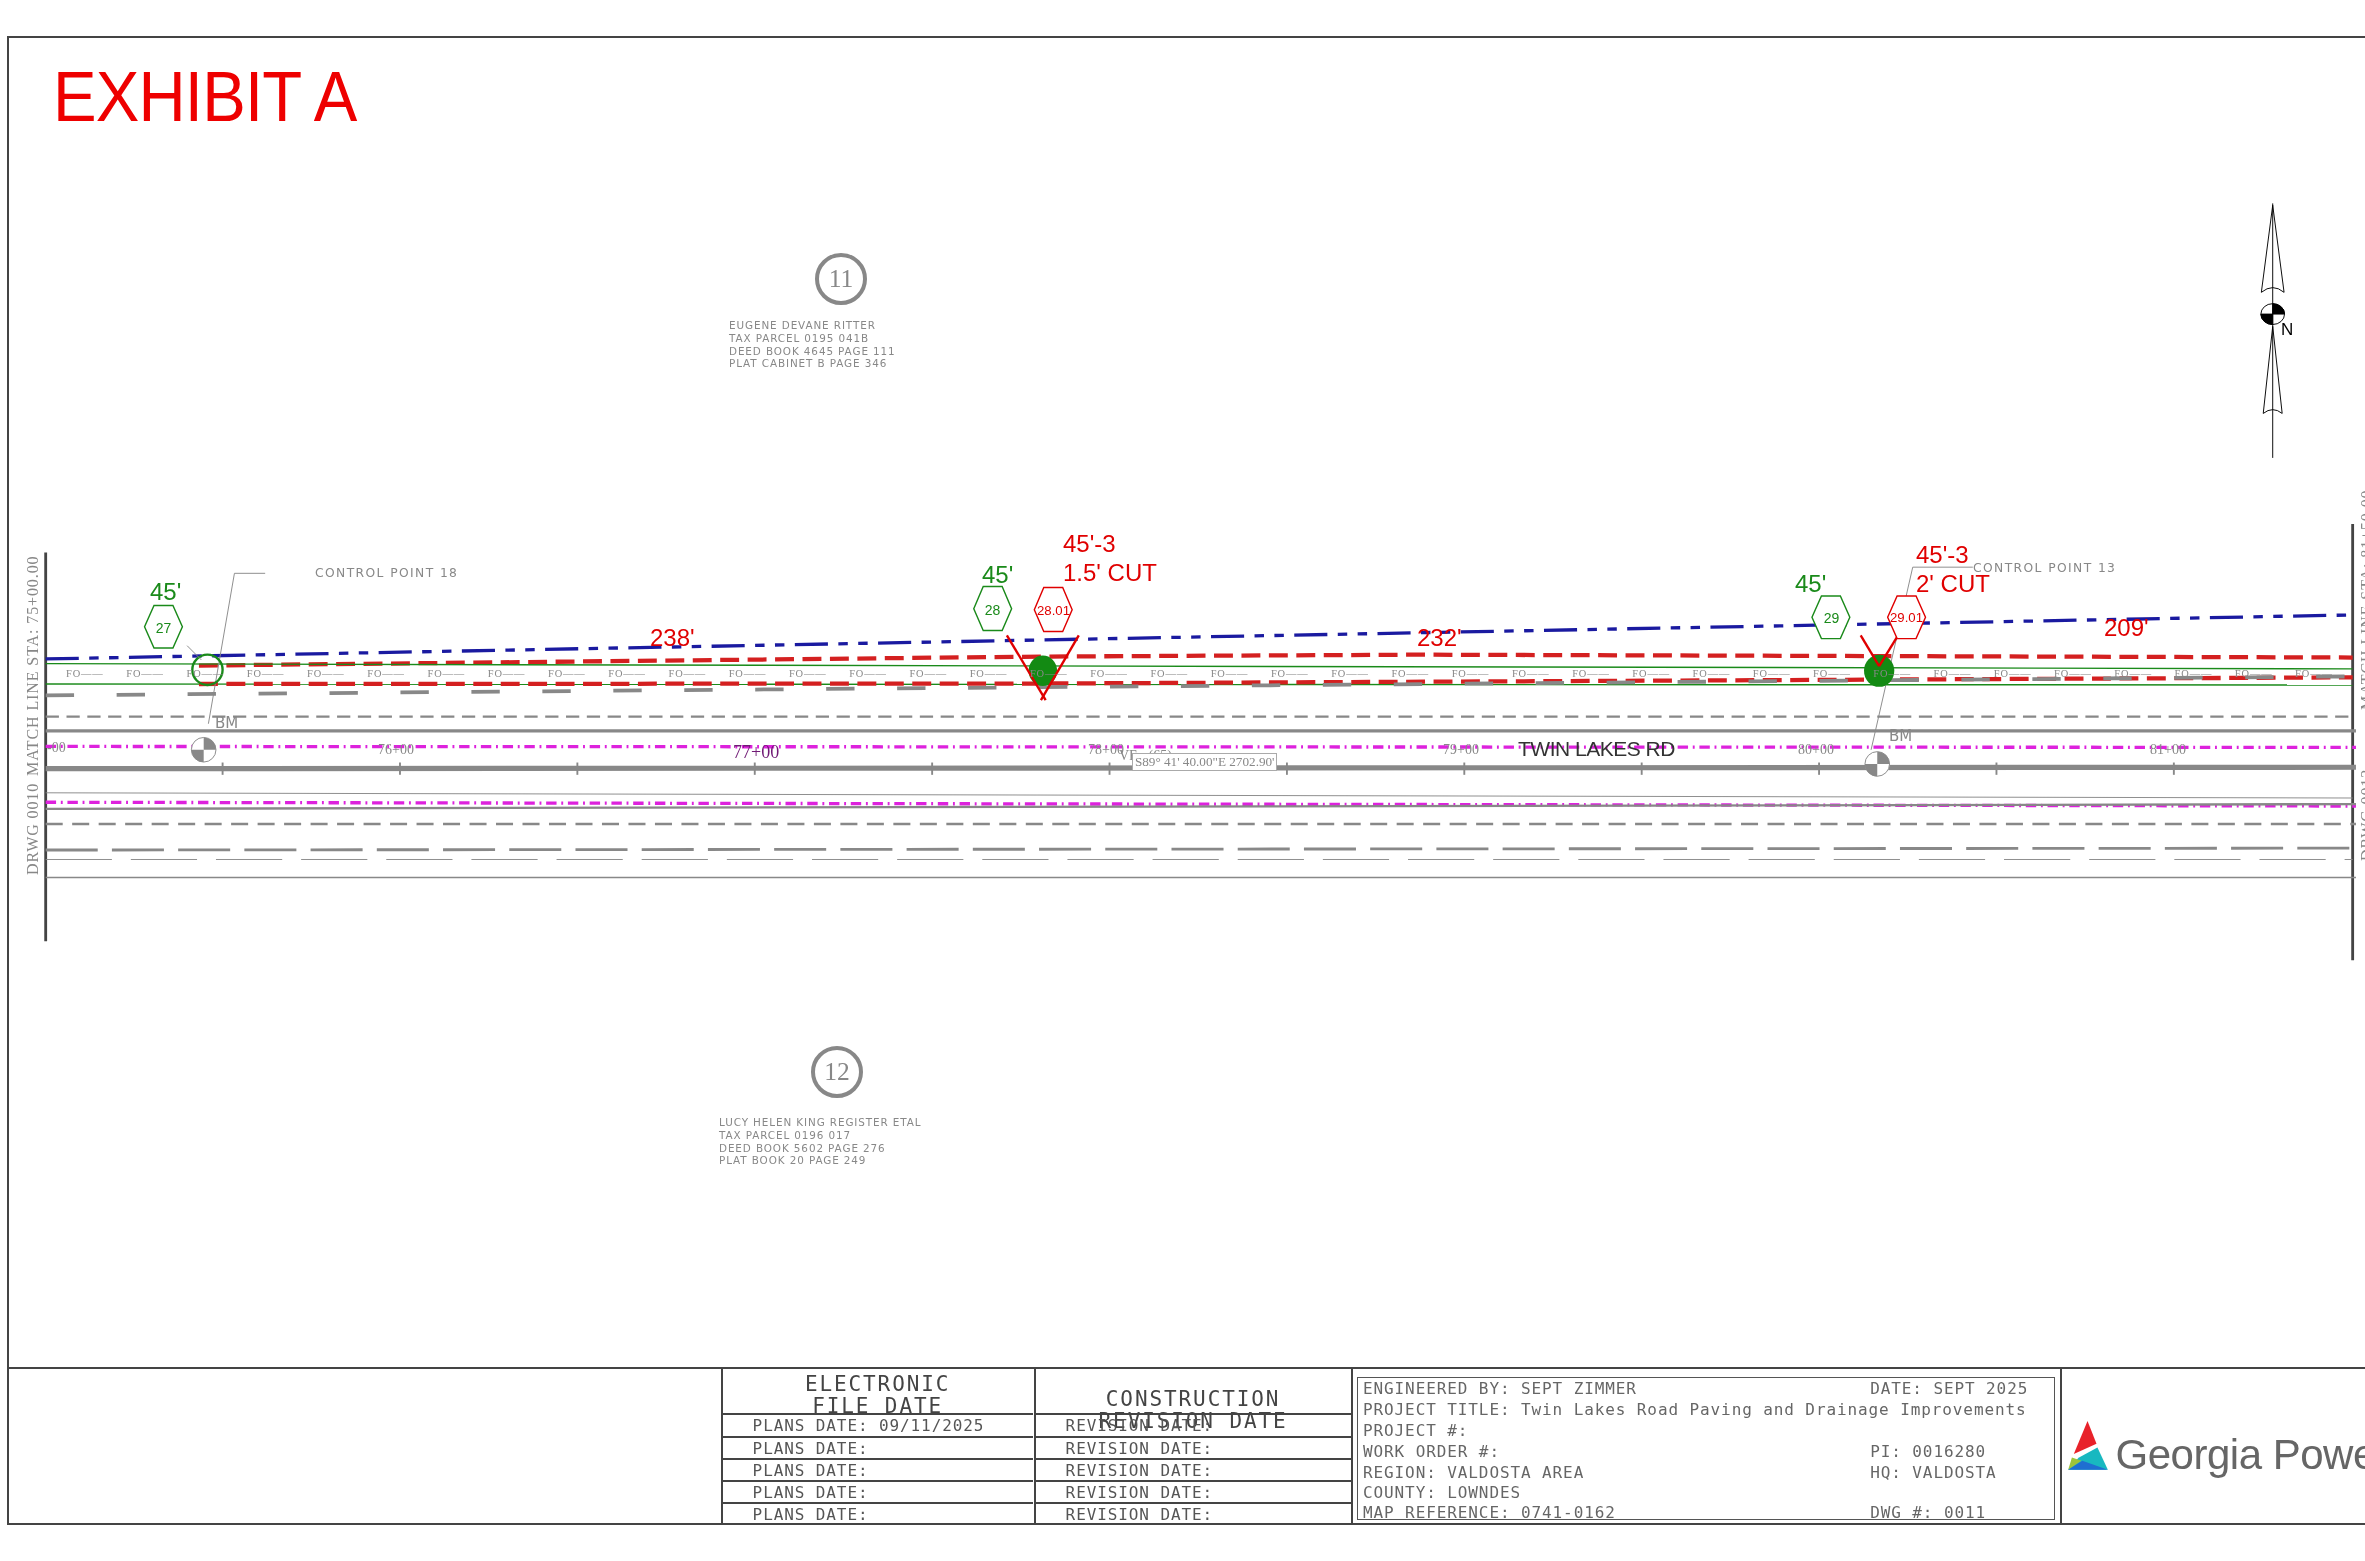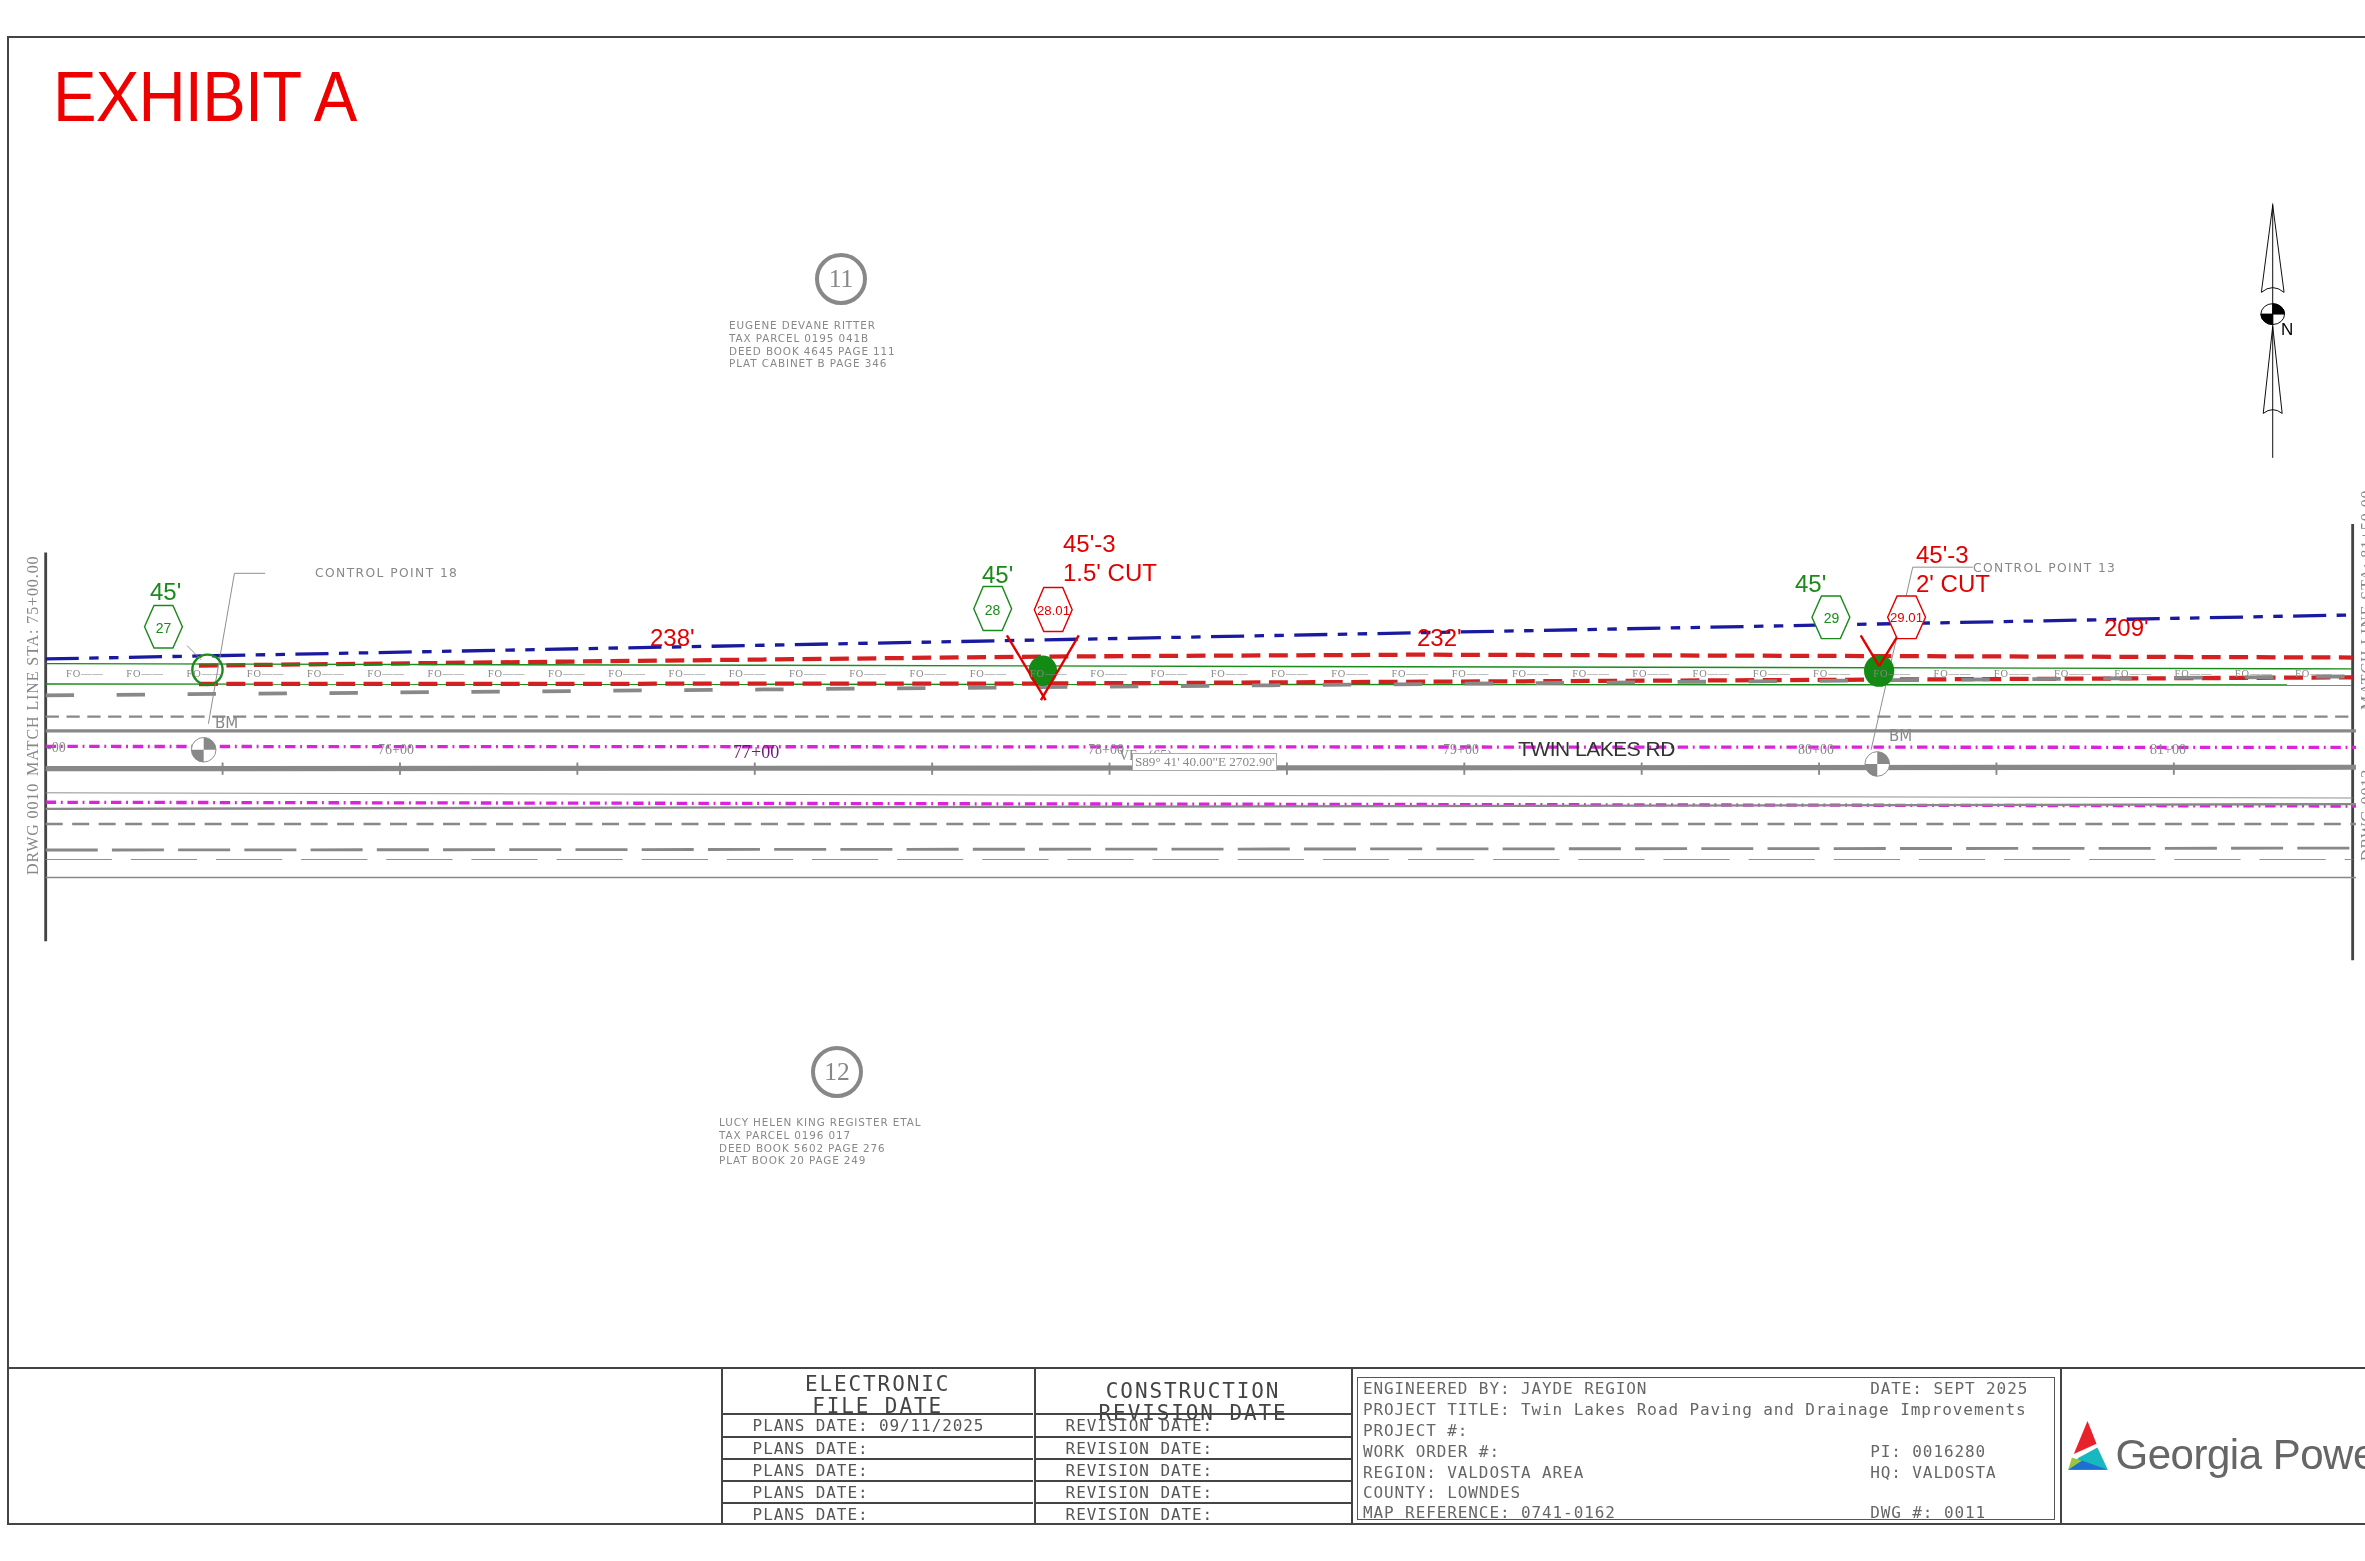--- a/index.html
+++ b/index.html
@@ -194,35 +194,35 @@
       <div>FILE DATE</div>
     </div>
     <div class="tb-row tb-text" style="top:44px;height:22px;">PLANS DATE: 09/11/2025</div>
     <div class="tb-row tb-text" style="top:67px;height:22px;">PLANS DATE:</div>
     <div class="tb-row tb-text" style="top:89px;height:22px;">PLANS DATE:</div>
     <div class="tb-row tb-text" style="top:111px;height:22px;">PLANS DATE:</div>
     <div class="tb-row tb-text" style="top:133px;height:22px;">PLANS DATE:</div>
   </div>
 
   <div class="tb-cell" style="left:1027px;width:317px;">
-    <div class="tb-header" style="padding-top:11px;height:42px;">
+    <div class="tb-header" style="padding-top:19px;height:42px;">
       <div>CONSTRUCTION</div>
       <div>REVISION DATE</div>
     </div>
     <div class="tb-row tb-text" style="top:44px;height:22px;">REVISION DATE:</div>
     <div class="tb-row tb-text" style="top:67px;height:22px;">REVISION DATE:</div>
     <div class="tb-row tb-text" style="top:89px;height:22px;">REVISION DATE:</div>
     <div class="tb-row tb-text" style="top:111px;height:22px;">REVISION DATE:</div>
     <div class="tb-row tb-text" style="top:133px;height:22px;">REVISION DATE:</div>
   </div>
 
   <div class="tb-cell" style="left:1344px;width:710px;">
     <div class="abs" style="left:4.7px;top:7.6px;right:5.7px;bottom:4.7px;border:1.4px solid #555;"></div>
     <div class="info-line" style="top:10.4px;">
-      <span>ENGINEERED BY: JAYDE REGION</span>
+      <span>ENGINEERED BY: SEPT ZIMMER</span>
       <span style="width:180px;">DATE: SEPT 2025</span>
     </div>
     <div class="info-line" style="top:31px;">
       <span>PROJECT TITLE: Twin Lakes Road Paving and Drainage Improvements</span>
     </div>
     <div class="info-line" style="top:52px;">
       <span>PROJECT #:</span>
     </div>
     <div class="info-line" style="top:73px;">
       <span>WORK ORDER #:</span>

